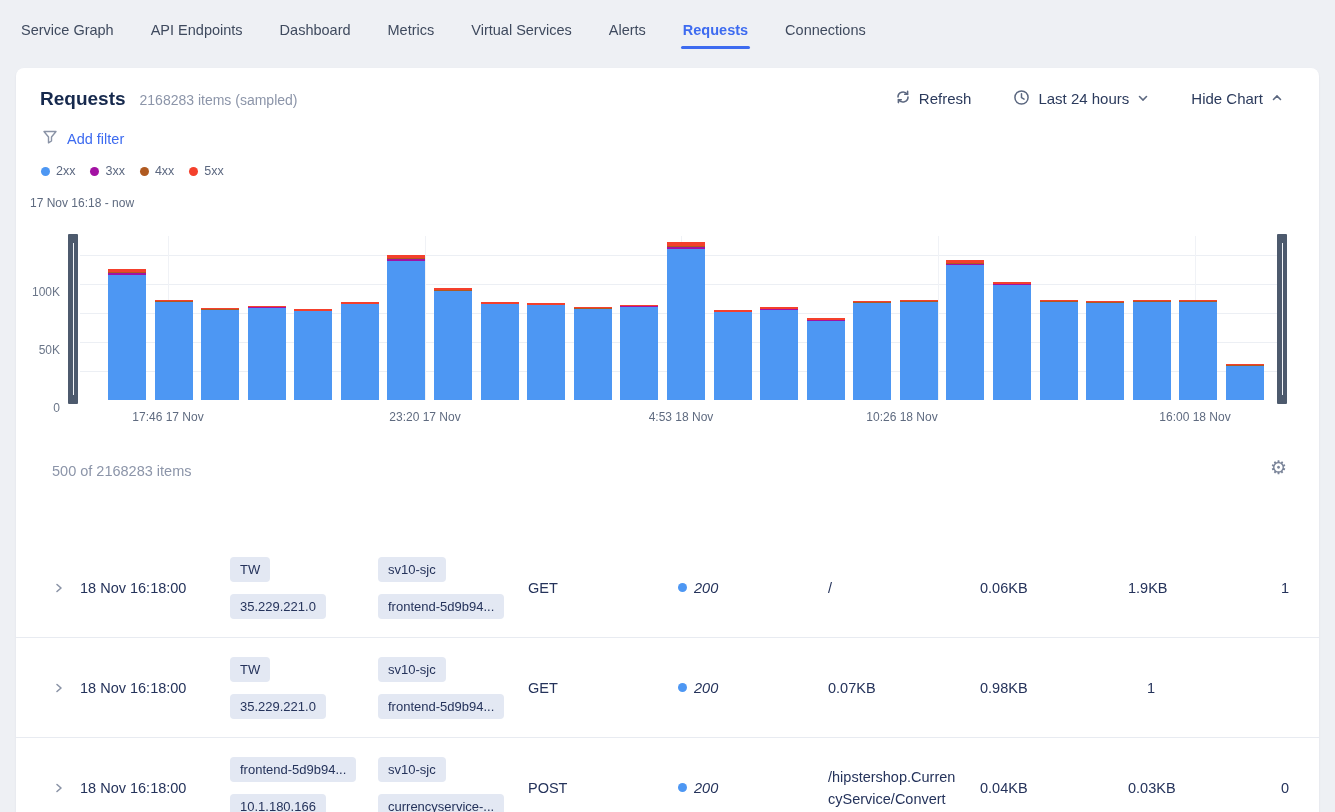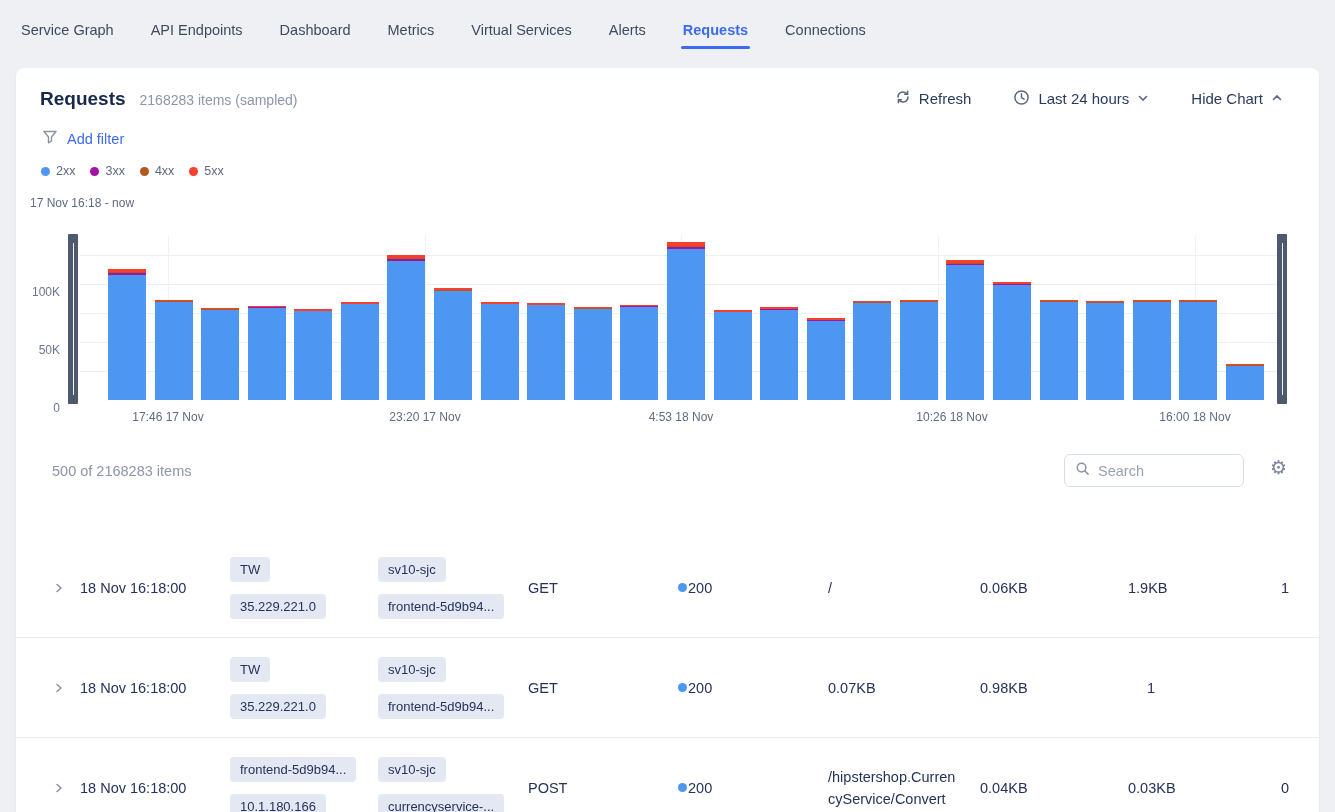--- a/index.html
+++ b/index.html
@@ -55,21 +55,21 @@
   
   .grid-row { display:grid; grid-template-columns:42px 150px 148px 150px 150px 150px 152px 148px 134px 90px; padding-left:22px; }
   .thead { position:absolute; left:0; top:433px; width:100%; height:37px; background:#F7F8FB; align-items:center; }
   .th { font-size:13px; font-weight:bold; color:#5C6880; white-space:nowrap; overflow:hidden; }
   .tbody { position:absolute; left:0; top:470px; width:100%; }
   .trow { height:100px; align-items:center; border-bottom:1px solid #E8EBF1; }
   .cell { font-size:14.5px; color:#25335B; }
   .chev-cell { display:flex; justify-content:center; color:#8A93A6; cursor:pointer; }
   .chips { display:flex; flex-direction:column; gap:12px; align-items:flex-start; }
   .chip { background:#E3E8F3; color:#25335B; font-size:13px; padding:5px 10px; border-radius:4px; white-space:nowrap; cursor:default; }
-  .code-cell { display:flex; align-items:center; gap:1px; }
+  .code-cell { display:flex; align-items:center; gap:7px;font-style:italic; }
   .code-dot { width:9px; height:9px; border-radius:50%; background:#4D97F3; }
   .path-cell { max-width:134px; word-break:break-all; line-height:22px; }
   .rules-cell { padding-left:19px; }
 </style>
 </head>
 <body>
 
 <div class="page">
 
   <nav class="topnav" id="topnav">
@@ -151,21 +151,21 @@
         <div class="gridline-h" style="top: 85px;"></div>
         <div class="gridline-h" style="top: 56px;"></div>
         <div class="gridline-h" style="top: 27px;"></div>
         <div class="gridline-v" style="left: 152px; top: 8px; height: 164px;"></div>
         <div class="xlabel" style="left: 152px;">17:46 17 Nov</div>
         <div class="gridline-v" style="left: 409px; top: 8px; height: 164px;"></div>
         <div class="xlabel" style="left: 409px;">23:20 17 Nov</div>
         <div class="gridline-v" style="left: 665px; top: 8px; height: 164px;"></div>
         <div class="xlabel" style="left: 665px;">4:53 18 Nov</div>
         <div class="gridline-v" style="left: 922px; top: 8px; height: 164px;"></div>
-        <div class="xlabel" style="left: 936px;">10:26 18 Nov</div>
+        <div class="xlabel" style="left: 886px;">10:26 18 Nov</div>
         <div class="gridline-v" style="left: 1179px; top: 8px; height: 164px;"></div>
         <div class="xlabel" style="left: 1179px;">16:00 18 Nov</div>
         <div class="ylabel" style="top: 180px;">0</div>
         <div class="ylabel" style="top: 122px;">50K</div>
         <div class="ylabel" style="top: 64px;">100K</div>
         <div class="bars">
           <div class="bar">
             <div style="height: 125.28px; background: rgb(77, 151, 243); flex: 0 0 auto;"></div>
             <div style="height: 1.392px; background: rgb(163, 18, 163); flex: 0 0 auto;"></div>
             <div style="height: 1.392px; background: rgb(176, 90, 32); flex: 0 0 auto;"></div>
@@ -314,27 +314,20 @@
             <div style="height: 0.232px; background: rgb(163, 18, 163); flex: 0 0 auto;"></div>
             <div style="height: 0.232px; background: rgb(176, 90, 32); flex: 0 0 auto;"></div>
             <div style="height: 1.16px; background: rgb(244, 64, 44); flex: 0 0 auto;"></div>
           </div>
         </div>
         <div class="brush" style="left: 52px;"></div>
         <div class="brush" style="left: 1261px;"></div>
       </div>
 
     <span class="tsummary">500 of 2168283 items</span>
-    <div class="searchbox">
-      <span><svg width="15" height="15" viewBox="0 0 16 16" fill="none" stroke="currentColor" stroke-width="1.6" stroke-linecap="round">
-            <circle cx="7" cy="7" r="4.6"></circle>
-            <path d="M10.6 10.6 14 14"></path>
-          </svg></span>
-      <input type="text" placeholder="Search" style="">
-    </div>
     <span class="gear">⚙</span>
 
     <div class="tbody" id="tbody">
         <div class="grid-row trow">
           <div class="cell chev-cell">
             <svg width="14" height="14" viewBox="0 0 14 14" fill="none" stroke="currentColor" stroke-width="1.6" stroke-linecap="round" stroke-linejoin="round">
               <path d="M5 3.5 9 7l-4 3.5"></path>
             </svg>
           </div>
           <div class="cell">18 Nov 16:18:00</div>

